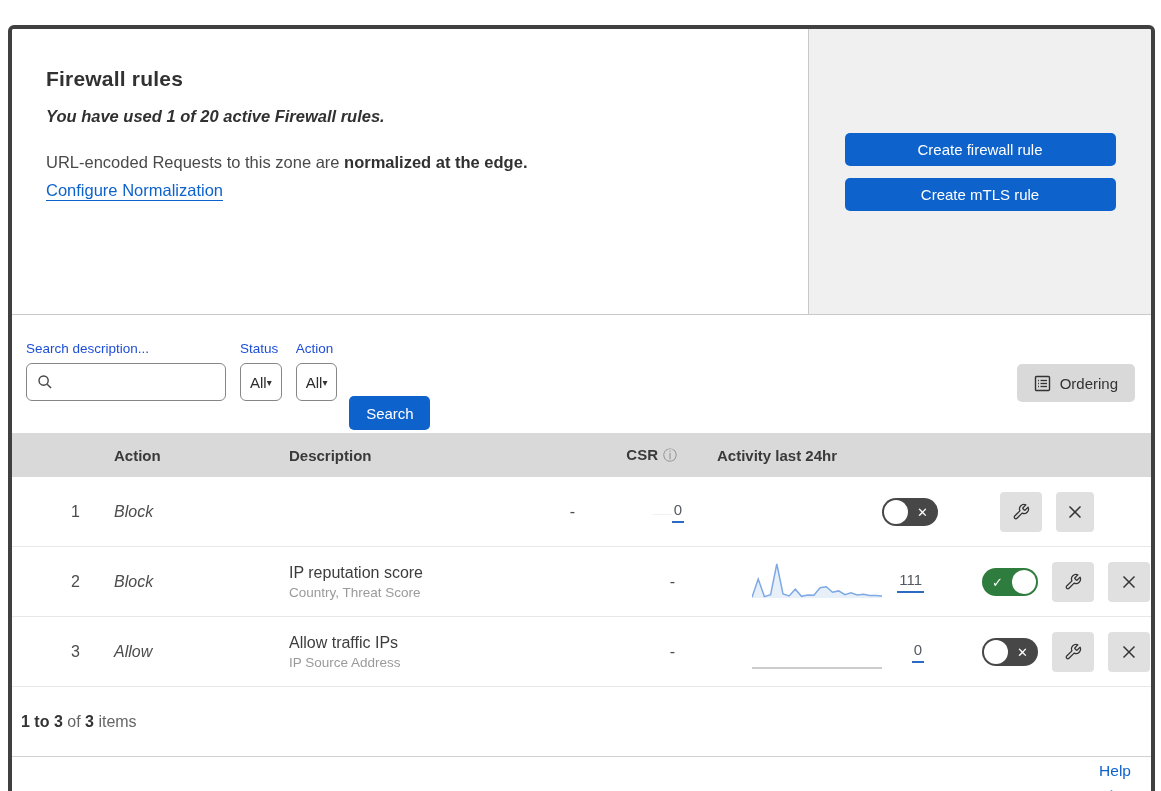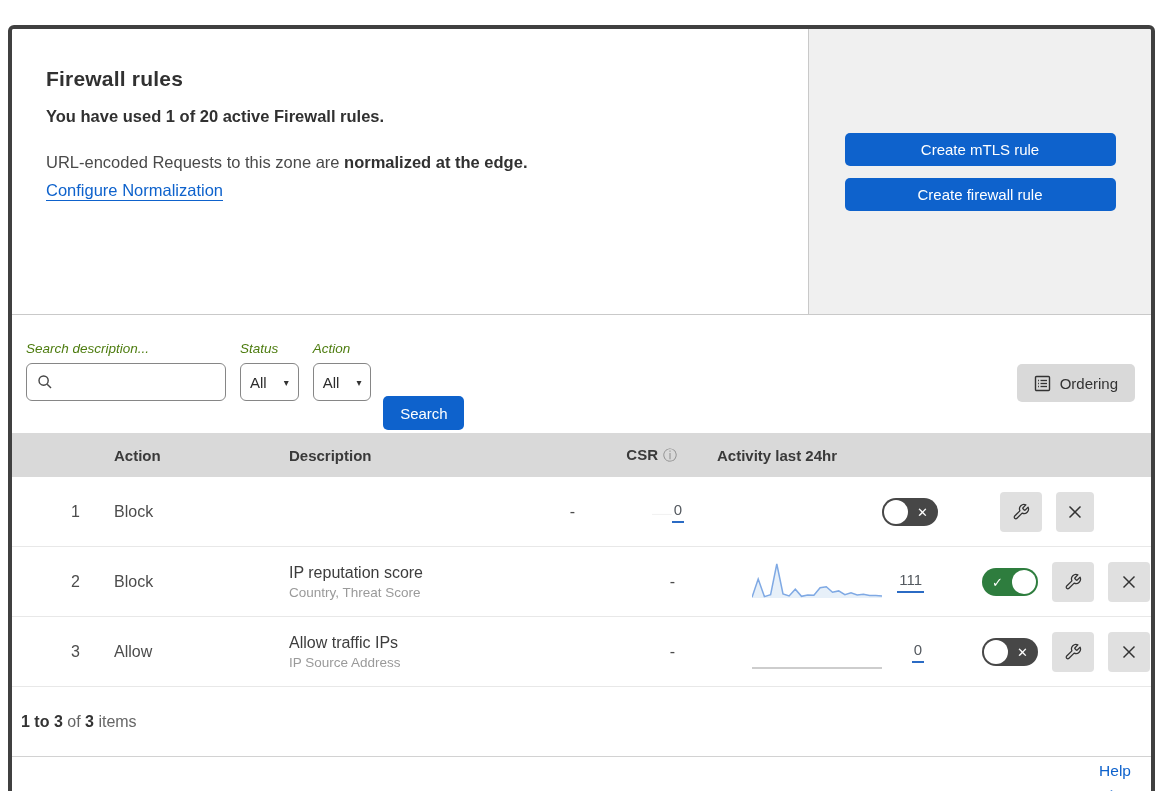--- a/index.html
+++ b/index.html
@@ -16,66 +16,66 @@
     border-radius:6px;
     overflow:hidden;
     background:#fff;
     margin-top:17px;
   }
   
   .top { height:286px; border-bottom:1px solid #c9c9c9; display:flex; }
   .intro { flex:1; padding:38px 40px 0 34px; background:#fff; }
   .intro h1 { font-size:21px; font-weight:600; color:#313131; margin-bottom:16px; letter-spacing:.2px; }
   .intro p.desc { font-size:16.5px; line-height:1.58; color:#4a4a4a; max-width:745px; margin-bottom:24px; }
-  .intro p.usage { font-size:16.5px; font-weight:700; color:#313131; margin-bottom:27px; }
+  .intro p.usage { font-size:16.5px; font-weight:700; color:#313131; margin-bottom:27px;font-style:italic; }
   .intro p.norm { font-size:16.5px; color:#4a4a4a; margin-bottom:9px; }
   .intro p.norm b { color:#313131; }
   .link {
     font-size:16.5px; color:#0e62cc; text-decoration:underline;
     text-underline-offset:4px; cursor:pointer;
   }
   .actions {
     width:343px; background:#f0f0f0; border-left:1px solid #c9c9c9;
     display:flex; flex-direction:column; justify-content:center; align-items:center; gap:12px;
   }
   .btn-primary {
     background:#0e62cc; color:#fff; border:none; border-radius:5px;
     font-family:inherit; font-size:15px; cursor:pointer;
   }
   .actions .btn-primary { width:271px; height:33px; }
   
   .filters { height:118px; position:relative; display:flex; align-items:flex-start; padding:26px 0 0 14px; gap:14px; background:#fff; }
-  .fgroup label { display:block; font-size:13.5px; color:#4d7c0f; margin-bottom:7px;font-style:italic; }
+  .fgroup label { display:block; font-size:13.5px; color:#1d4ed8; margin-bottom:7px; }
   .search-box {
     width:200px; height:38px; border:1px solid #868686; border-radius:6px;
     display:flex; align-items:center; padding-left:10px; background:#fff;
   }
   .search-box input { border:none; outline:none; flex:1; font-family:inherit; font-size:14px; min-width:0; background:transparent; }
   .select {
     height:38px; border:1px solid #868686; border-radius:6px; background:#fff;
-    display:flex; align-items:center; padding:8px 9px; gap:17px;
+    display:flex; align-items:center; padding:8px 9px; gap:0;
     font-size:15px; color:#2c2c2c; cursor:pointer;
   }
   .caret { font-size:10px; color:#333; }
   .search-btn { width:81px; height:34px; align-self:flex-end; margin-bottom:3px; margin-left:-2px; }
   .ordering {
     position:absolute; right:16px; top:49px; height:38px;
     background:#d9d9d9; border:none; border-radius:5px;
     display:flex; align-items:center; gap:9px; padding:12px 17px;
     font-family:inherit; font-size:15px; color:#333; cursor:pointer;
   }
   
   .grid { display:grid; grid-template-columns:102px 175px 313px 100px 240px 100px 52px 63px; align-items:center; }
   .thead { height:44px; background:#d9d9d9; font-size:15px; font-weight:600; color:#3a3a3a; }
   .thead .h-csr { text-align:right; padding-right:25px; white-space:nowrap; }
   .thead .h-activity { padding-left:15px; }
   .info-i { font-size:14px; color:#8a8a8a; font-weight:400; margin-left:5px; }
   .row { height:70px; border-bottom:1px solid #e8e8e8; background:#fff; }
   .c-num { text-align:right; padding-right:34px; font-size:16px; color:#4c4c4c; }
-  .c-action { font-size:16px; color:#4c4c4c; }
+  .c-action { font-size:16px; color:#4c4c4c;font-style:italic; }
   .c-desc .d1 { font-size:16px; color:#3d3d3d; margin-bottom:3px; }
   .c-desc .d2 { font-size:13.5px; color:#9a9a9a; }
   .c-csr { text-align:right; padding-right:27px; font-size:16px; color:#4c4c4c; }
   .c-activity { display:flex; align-items:center; }
   .spark { width:130px; height:44px; margin-left:50px; }
   .count {
     margin-left:auto; margin-right:18px;
     font-size:15px; color:#54595f; text-decoration:none;
     border-bottom:2px solid #2b6bc4; padding:0 2px 3px 2px; cursor:pointer;
   }
@@ -111,22 +111,22 @@
 <div class="page">
 
   <section class="top">
     <div class="intro">
       <h1>Firewall rules</h1>
       <p class="usage">You have used 1 of 20 active Firewall rules.</p>
       <p class="norm"><span>URL-encoded Requests to this zone are </span><b>normalized at the edge.</b></p>
       <a class="link">Configure Normalization</a>
     </div>
     <aside class="actions">
+      <button class="btn-primary">Create firewall rule</button>
       <button class="btn-primary">Create mTLS rule</button>
-      <button class="btn-primary">Create firewall rule</button>
     </aside>
   </section>
 
   <section class="filters">
     <div class="fgroup">
       <label>Search description...</label>
       <div class="search-box">
         <span>
           <svg width="16" height="16" viewBox="0 0 16 16">
               <circle cx="6.6" cy="6.6" r="4.6" fill="none" stroke="#444" stroke-width="1.4"></circle>

